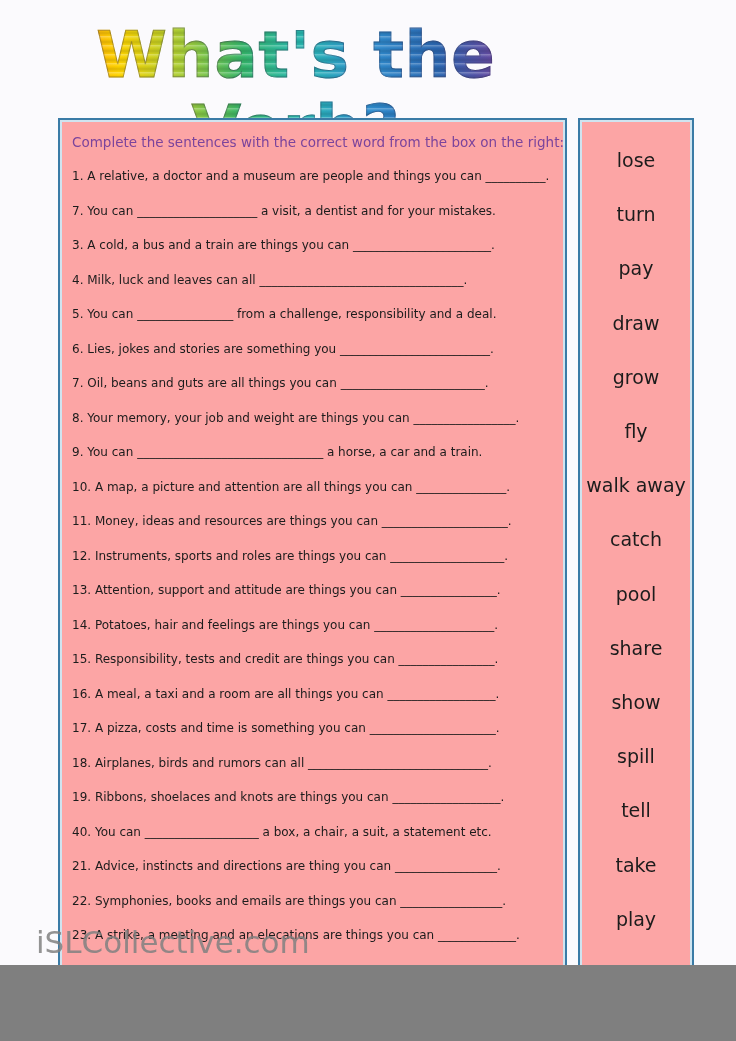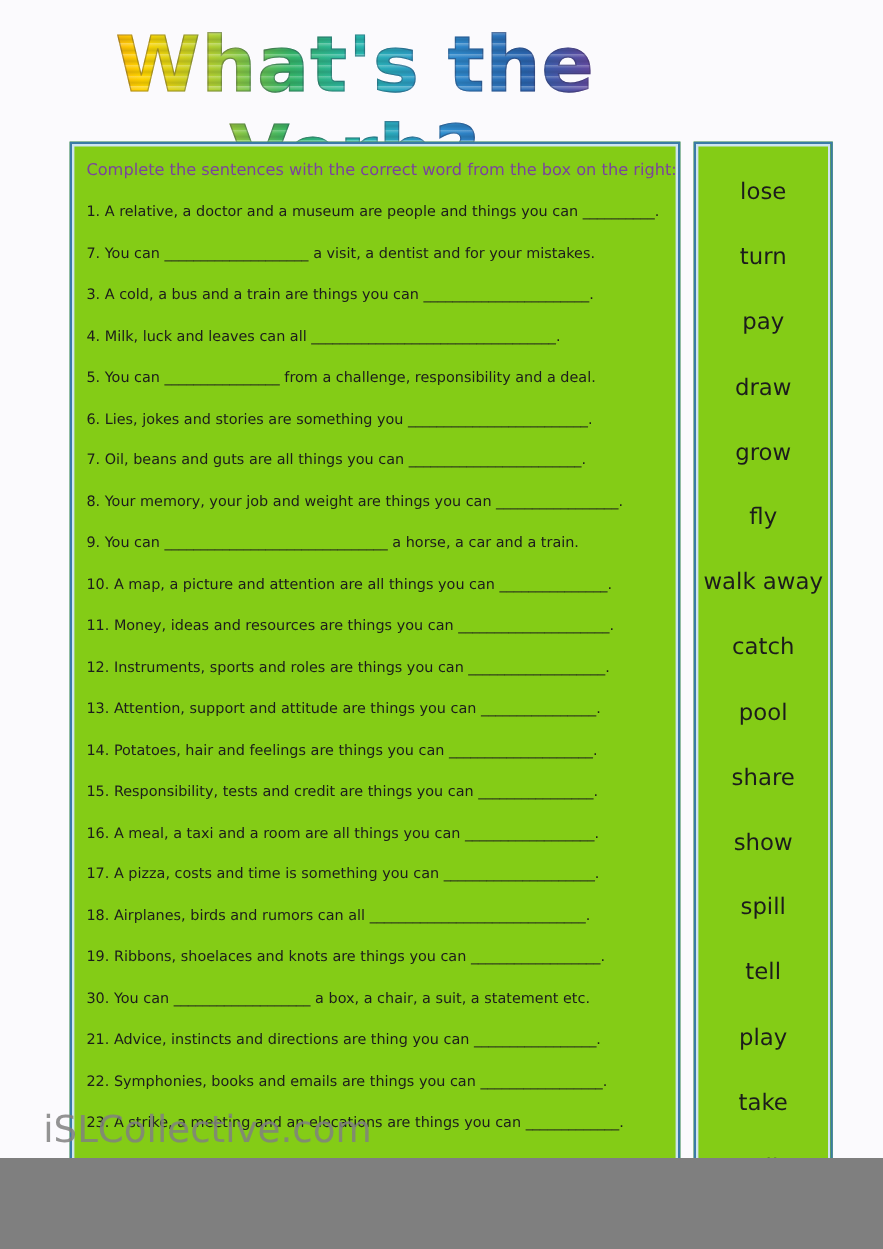--- a/index.html
+++ b/index.html
@@ -29,21 +29,21 @@
         #7b3f9b 87%, #37345e 100%);
     -webkit-background-clip: text;
     background-clip: text;
     color: transparent;
     -webkit-text-stroke: 1px rgba(45,40,75,0.35);
   }
 
   
   .panel {
     position: absolute;
-    background: #84cc16;
+    background: #fca5a5;
     border: 2px solid #3a7ba6;
     box-shadow: inset 0 0 0 2px #cfe4f0;
     box-sizing: border-box;
   }
   .main-panel  { left: 58px;  top: 118px; width: 509px; height: 852px; padding: 12px 12px 0 12px; overflow: hidden; }
   .word-panel  { left: 578px; top: 118px; width: 116px; height: 852px; padding: 0; overflow: hidden; }
 
   
   .instruction {
     color: #7b449c;
@@ -112,21 +112,21 @@
       <div class="sentence">10. A map, a picture and attention are all things you can _______________.</div>
       <div class="sentence">11. Money, ideas and resources are things you can _____________________.</div>
       <div class="sentence">12. Instruments, sports and roles are things you can ___________________.</div>
       <div class="sentence">13. Attention, support and attitude are things you can ________________.</div>
       <div class="sentence">14. Potatoes, hair and feelings are things you can ____________________.</div>
       <div class="sentence">15. Responsibility, tests and credit are things you can ________________.</div>
       <div class="sentence">16. A meal, a taxi and a room are all things you can __________________.</div>
       <div class="sentence">17. A pizza, costs and time is something you can _____________________.</div>
       <div class="sentence">18. Airplanes, birds and rumors can all ______________________________.</div>
       <div class="sentence">19.  Ribbons, shoelaces and knots are things you can __________________.</div>
-      <div class="sentence">30. You can ___________________ a box, a chair, a suit, a statement etc.</div>
+      <div class="sentence">40. You can ___________________ a box, a chair, a suit, a statement etc.</div>
       <div class="sentence">21. Advice, instincts and directions are thing you can _________________.</div>
       <div class="sentence">22. Symphonies, books and emails are things you can _________________.</div>
       <div class="sentence">23. A strike, a meeting and an elecations are things you can _____________.</div>
     </div>
 </div>
 
 <div class="panel word-panel">
   <div class="word-list">
       <div class="word">lose</div>
       <div class="word">turn</div>
@@ -134,22 +134,22 @@
       <div class="word">draw</div>
       <div class="word">grow</div>
       <div class="word">fly</div>
       <div class="word">walk away</div>
       <div class="word">catch</div>
       <div class="word">pool</div>
       <div class="word">share</div>
       <div class="word">show</div>
       <div class="word">spill</div>
       <div class="word">tell</div>
+      <div class="word">take</div>
       <div class="word">play</div>
-      <div class="word">take</div>
       <div class="word">split</div>
       <div class="word">follow</div>
       <div class="word">tie</div>
       <div class="word">make</div>
       <div class="word">call</div>
       <div class="word">share</div>
       <div class="word">write</div>
     </div>
 </div>
 

